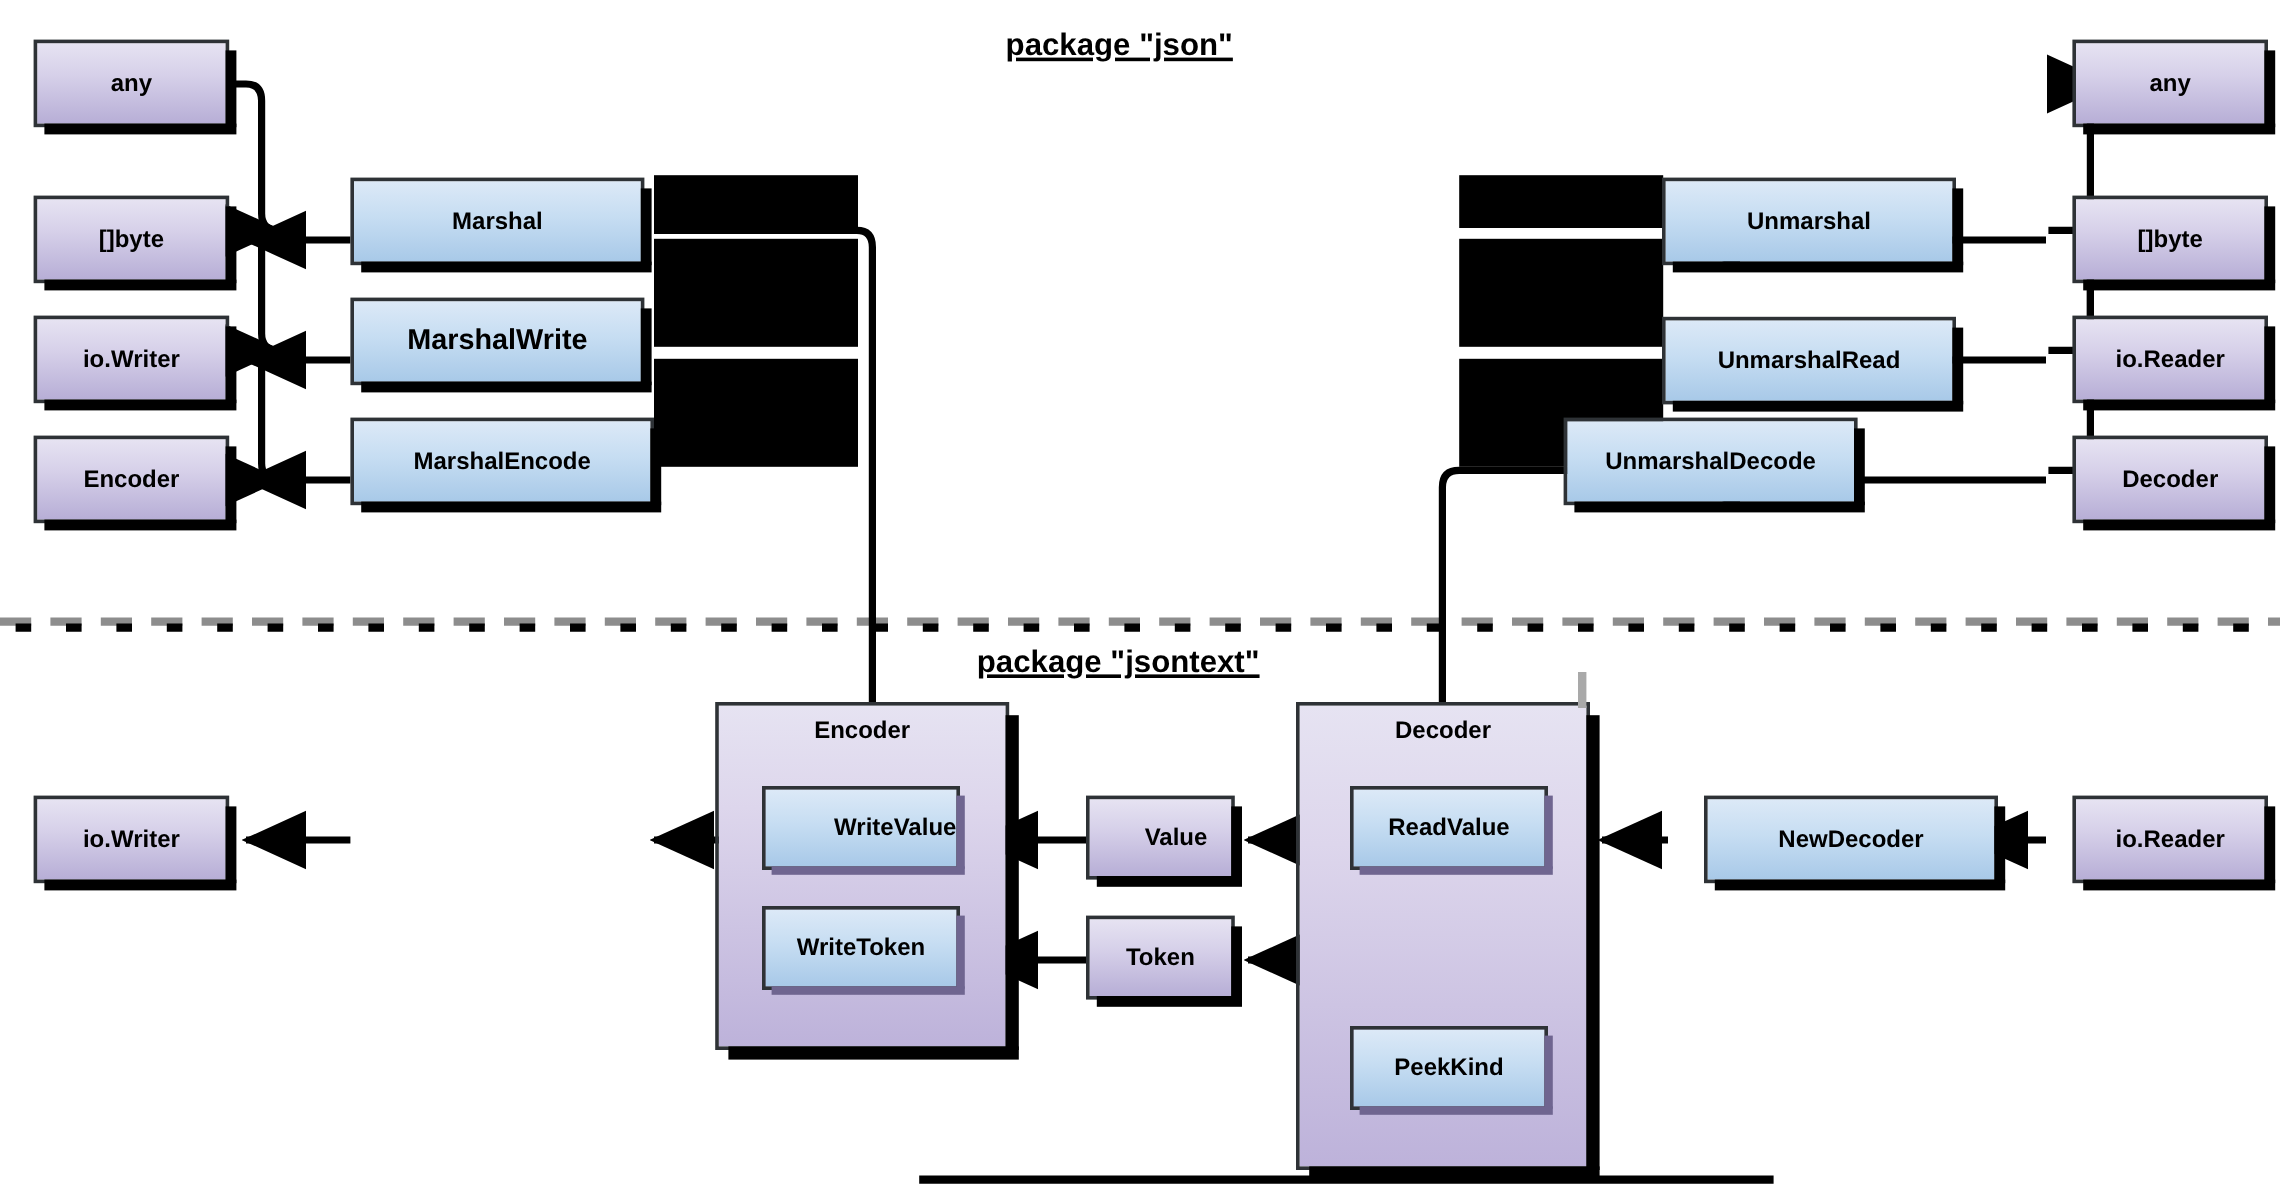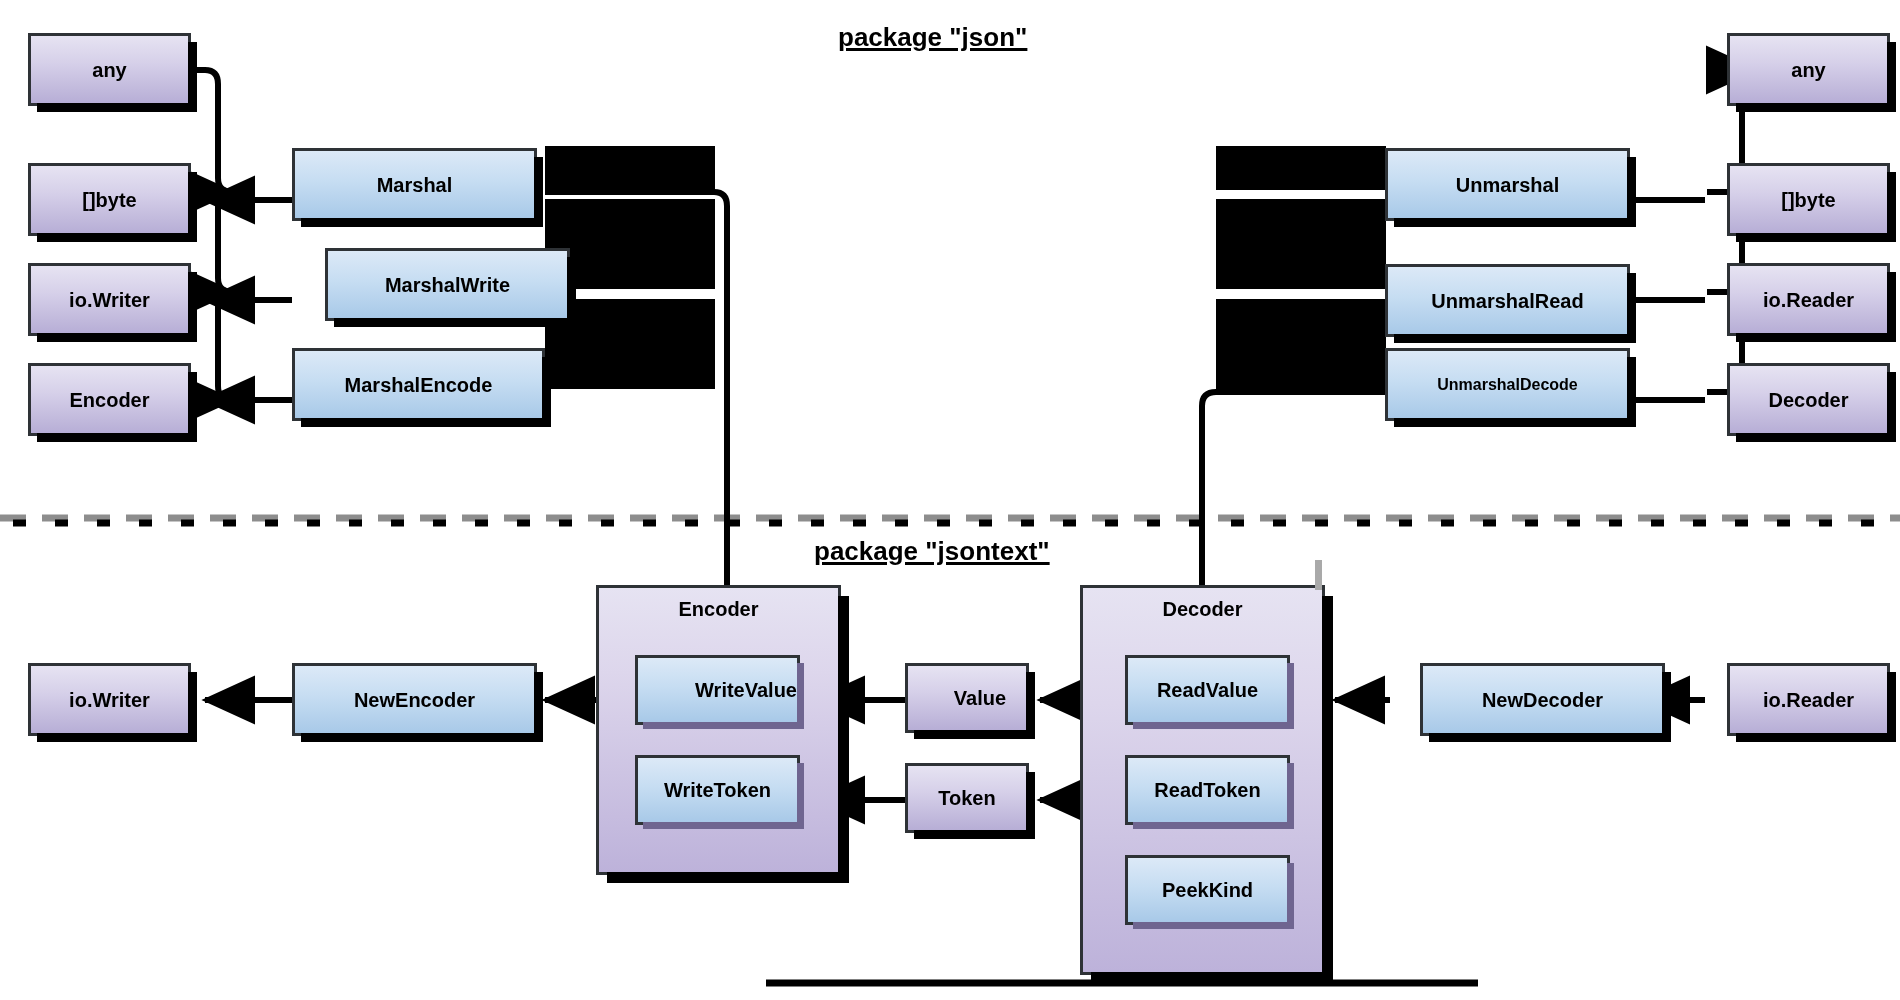--- a/index.html
+++ b/index.html
@@ -129,55 +129,52 @@
   <div class="node purple" style="left:28px;top:263px;width:163px;height:73px;font-size:20px;">
     <span class="lbl">io.Writer</span>
   </div>
   <div class="node purple" style="left:28px;top:363px;width:163px;height:73px;font-size:20px;">
     <span class="lbl">Encoder</span>
   </div>
 
   <div class="node blue" style="left:292px;top:148px;width:245px;height:73px;font-size:20px;">
     <span class="lbl">Marshal</span>
   </div>
-  <div class="node blue" style="left:292px;top:248px;width:245px;height:73px;font-size:20px;margin-left:33px;">
+  <div class="node blue" style="left:292px;top:248px;width:245px;height:73px;font-size:24px;">
     <span class="lbl">MarshalWrite</span>
   </div>
   <div class="node blue" style="left:1385px;top:148px;width:245px;height:73px;font-size:20px;">
     <span class="lbl">Unmarshal</span>
   </div>
 
   <div class="node blue" style="left:292px;top:348px;width:253px;height:73px;font-size:20px;">
     <span class="lbl">MarshalEncode</span>
   </div>
   <div class="node blue" style="left:1385px;top:248px;width:245px;height:73px;font-size:20px;margin-top:16px;">
     <span class="lbl">UnmarshalRead</span>
   </div>
-  <div class="node blue" style="left:1385px;top:348px;width:245px;height:73px;font-size:16px;">
+  <div class="node blue" style="left:1303px;top:348px;width:245px;height:73px;font-size:20px;">
     <span class="lbl">UnmarshalDecode</span>
   </div>
 
   <div class="node purple" style="left:1727px;top:33px;width:163px;height:73px;font-size:20px;">
     <span class="lbl">any</span>
   </div>
   <div class="node purple" style="left:1727px;top:163px;width:163px;height:73px;font-size:20px;">
     <span class="lbl">[]byte</span>
   </div>
   <div class="node purple" style="left:1727px;top:263px;width:163px;height:73px;font-size:20px;">
     <span class="lbl">io.Reader</span>
   </div>
   <div class="node purple" style="left:1727px;top:363px;width:163px;height:73px;font-size:20px;">
     <span class="lbl">Decoder</span>
   </div>
 
   <div class="node purple" style="left:28px;top:663px;width:163px;height:73px;font-size:20px;">
     <span class="lbl">io.Writer</span>
-  </div>
-  <div class="node blue" style="left:292px;top:663px;width:245px;height:73px;font-size:20px;">
-    <span class="lbl">NewEncoder</span>
   </div>
 
   <div class="container" style="left:596px;top:585px;width:245px;height:290px;">
     <div class="ctitle" style="font-size:20px;">Encoder</div>
     <div class="node blue" style="left:36px;top:67px;width:165px;height:70px;font-size:20px;justify-content:flex-end;">
       <span class="lbl">WriteValue</span>
     </div>
     <div class="node blue" style="left:36px;top:167px;width:165px;height:70px;font-size:20px;">
       <span class="lbl">WriteToken</span>
     </div>
@@ -188,23 +185,20 @@
   </div>
   <div class="node purple" style="left:905px;top:763px;width:124px;height:70px;font-size:20px;justify-content:center;">
     <span class="lbl">Token</span>
   </div>
 
   <div class="container" style="left:1080px;top:585px;width:245px;height:390px;">
     <div class="ctitle" style="font-size:20px;">Decoder</div>
     <div class="node blue" style="left:42px;top:67px;width:165px;height:70px;font-size:20px;">
       <span class="lbl">ReadValue</span>
     </div>
-    <div class="node blue" style="left:42px;top:167px;width:165px;height:70px;font-size:20px;">
-      <span class="lbl">ReadToken</span>
-    </div>
     <div class="node blue" style="left:42px;top:267px;width:165px;height:70px;font-size:20px;">
       <span class="lbl">PeekKind</span>
     </div>
   </div>
 
   <div class="node blue" style="left:1385px;top:663px;width:245px;height:73px;font-size:20px;margin-left:35px;">
     <span class="lbl">NewDecoder</span>
   </div>
   <div class="node purple" style="left:1727px;top:663px;width:163px;height:73px;font-size:20px;">
     <span class="lbl">io.Reader</span>

